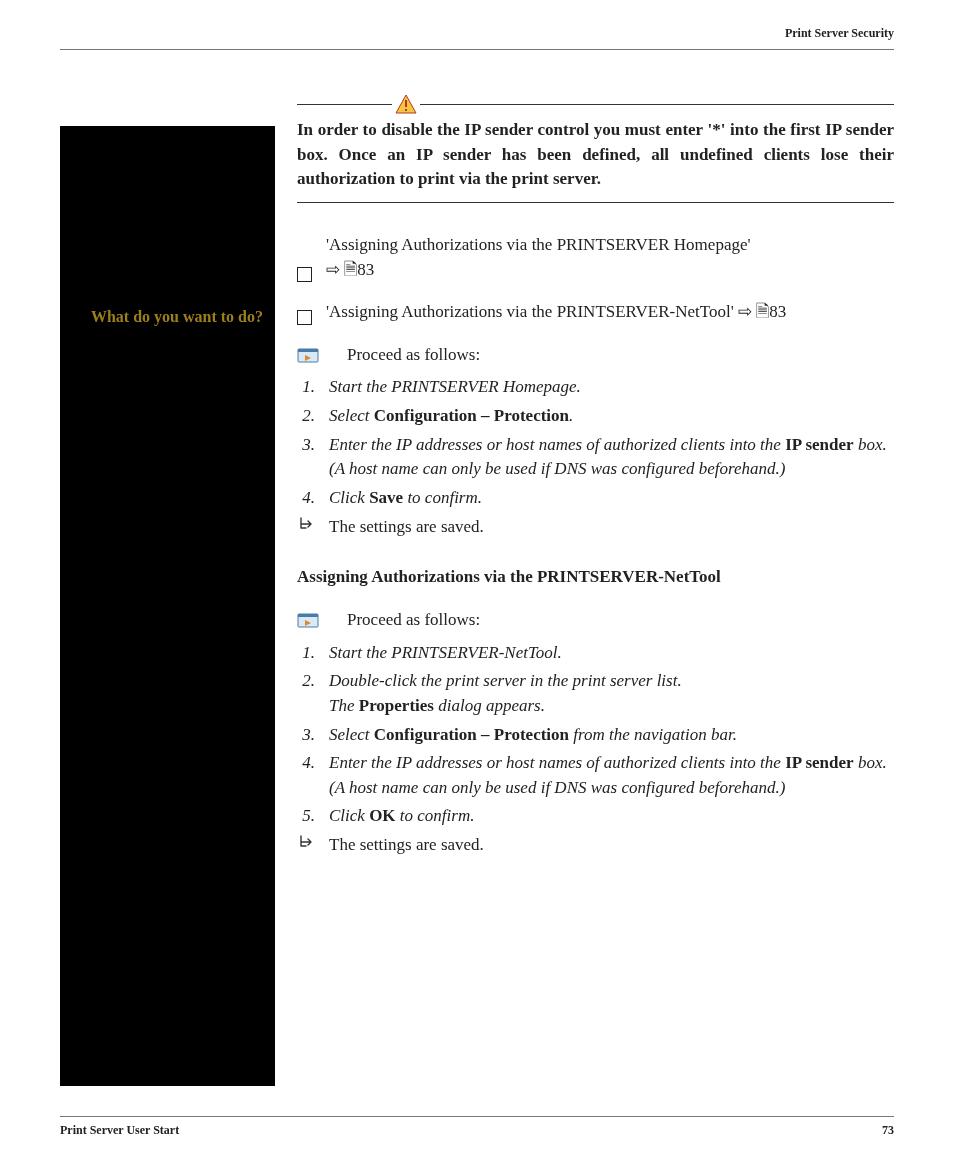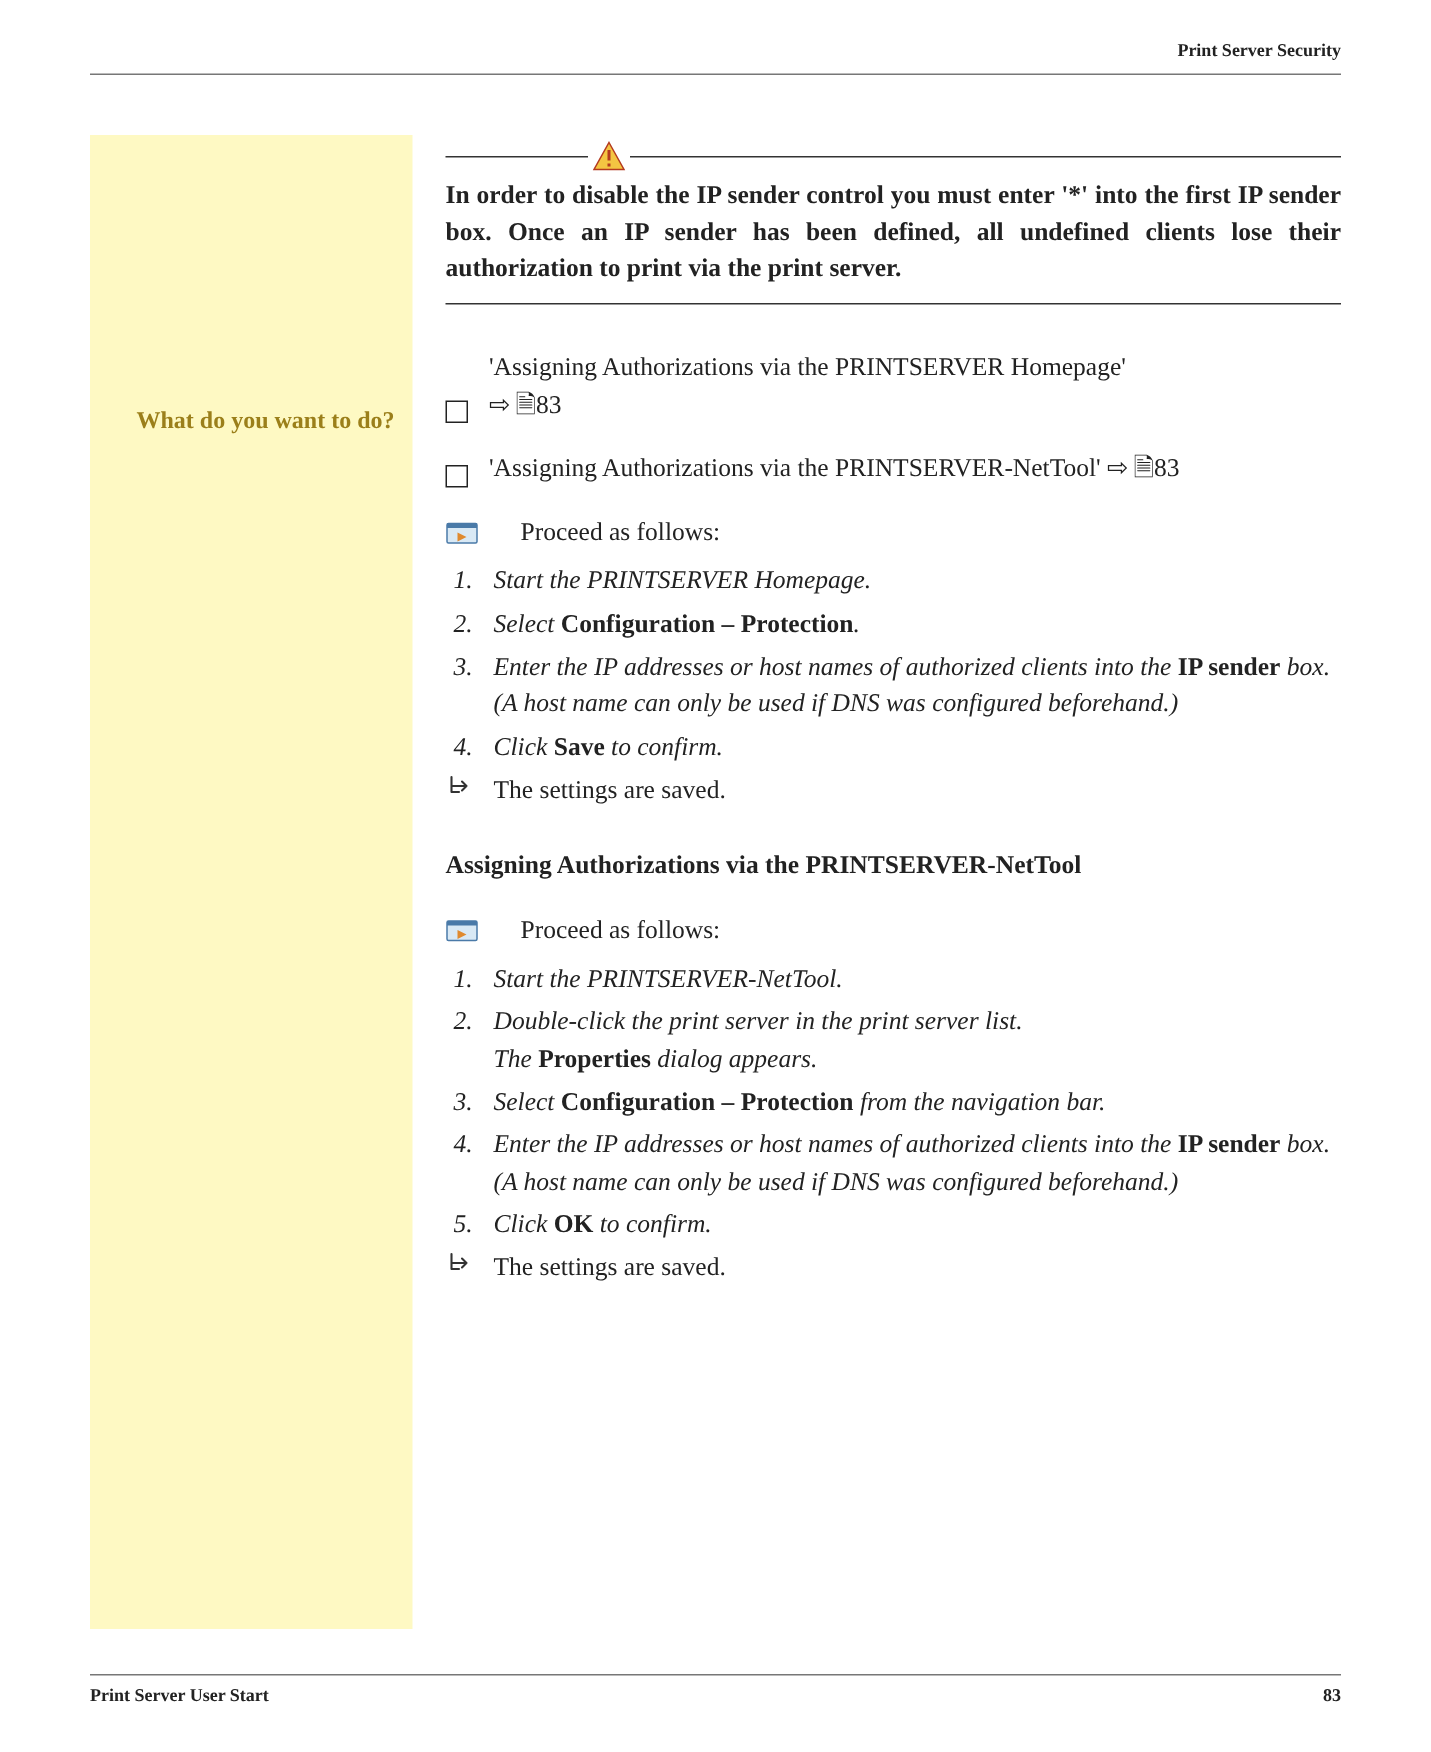--- a/index.html
+++ b/index.html
@@ -27,22 +27,23 @@
     border-top: 1px solid #777;
     margin-bottom: 40px;
   }
   .body-grid {
     display: grid;
     grid-template-columns: 215px 1fr;
     column-gap: 22px;
     flex: 1;
   }
   .side-col {
-    background: #fef9c3;
+    background: #000000;
     padding: 0 12px 0 0;
+    margin-top: 36px;
   }
   .side-label {
     color: #9b7f1a;
     font-weight: bold;
     font-size: 16px;
     text-align: right;
     margin-top: 180px;
     line-height: 1.35;
   }
   .main-col {
@@ -247,16 +248,16 @@
           </div>
         </div>
 
     </div>
   </div>
 
   <div class="footer">
     <hr class="bot-rule">
     <div class="foot-row">
       <span>Print Server User Start</span>
-      <span>83</span>
+      <span>73</span>
     </div>
   </div>
 </div>
 
 </body></html>

